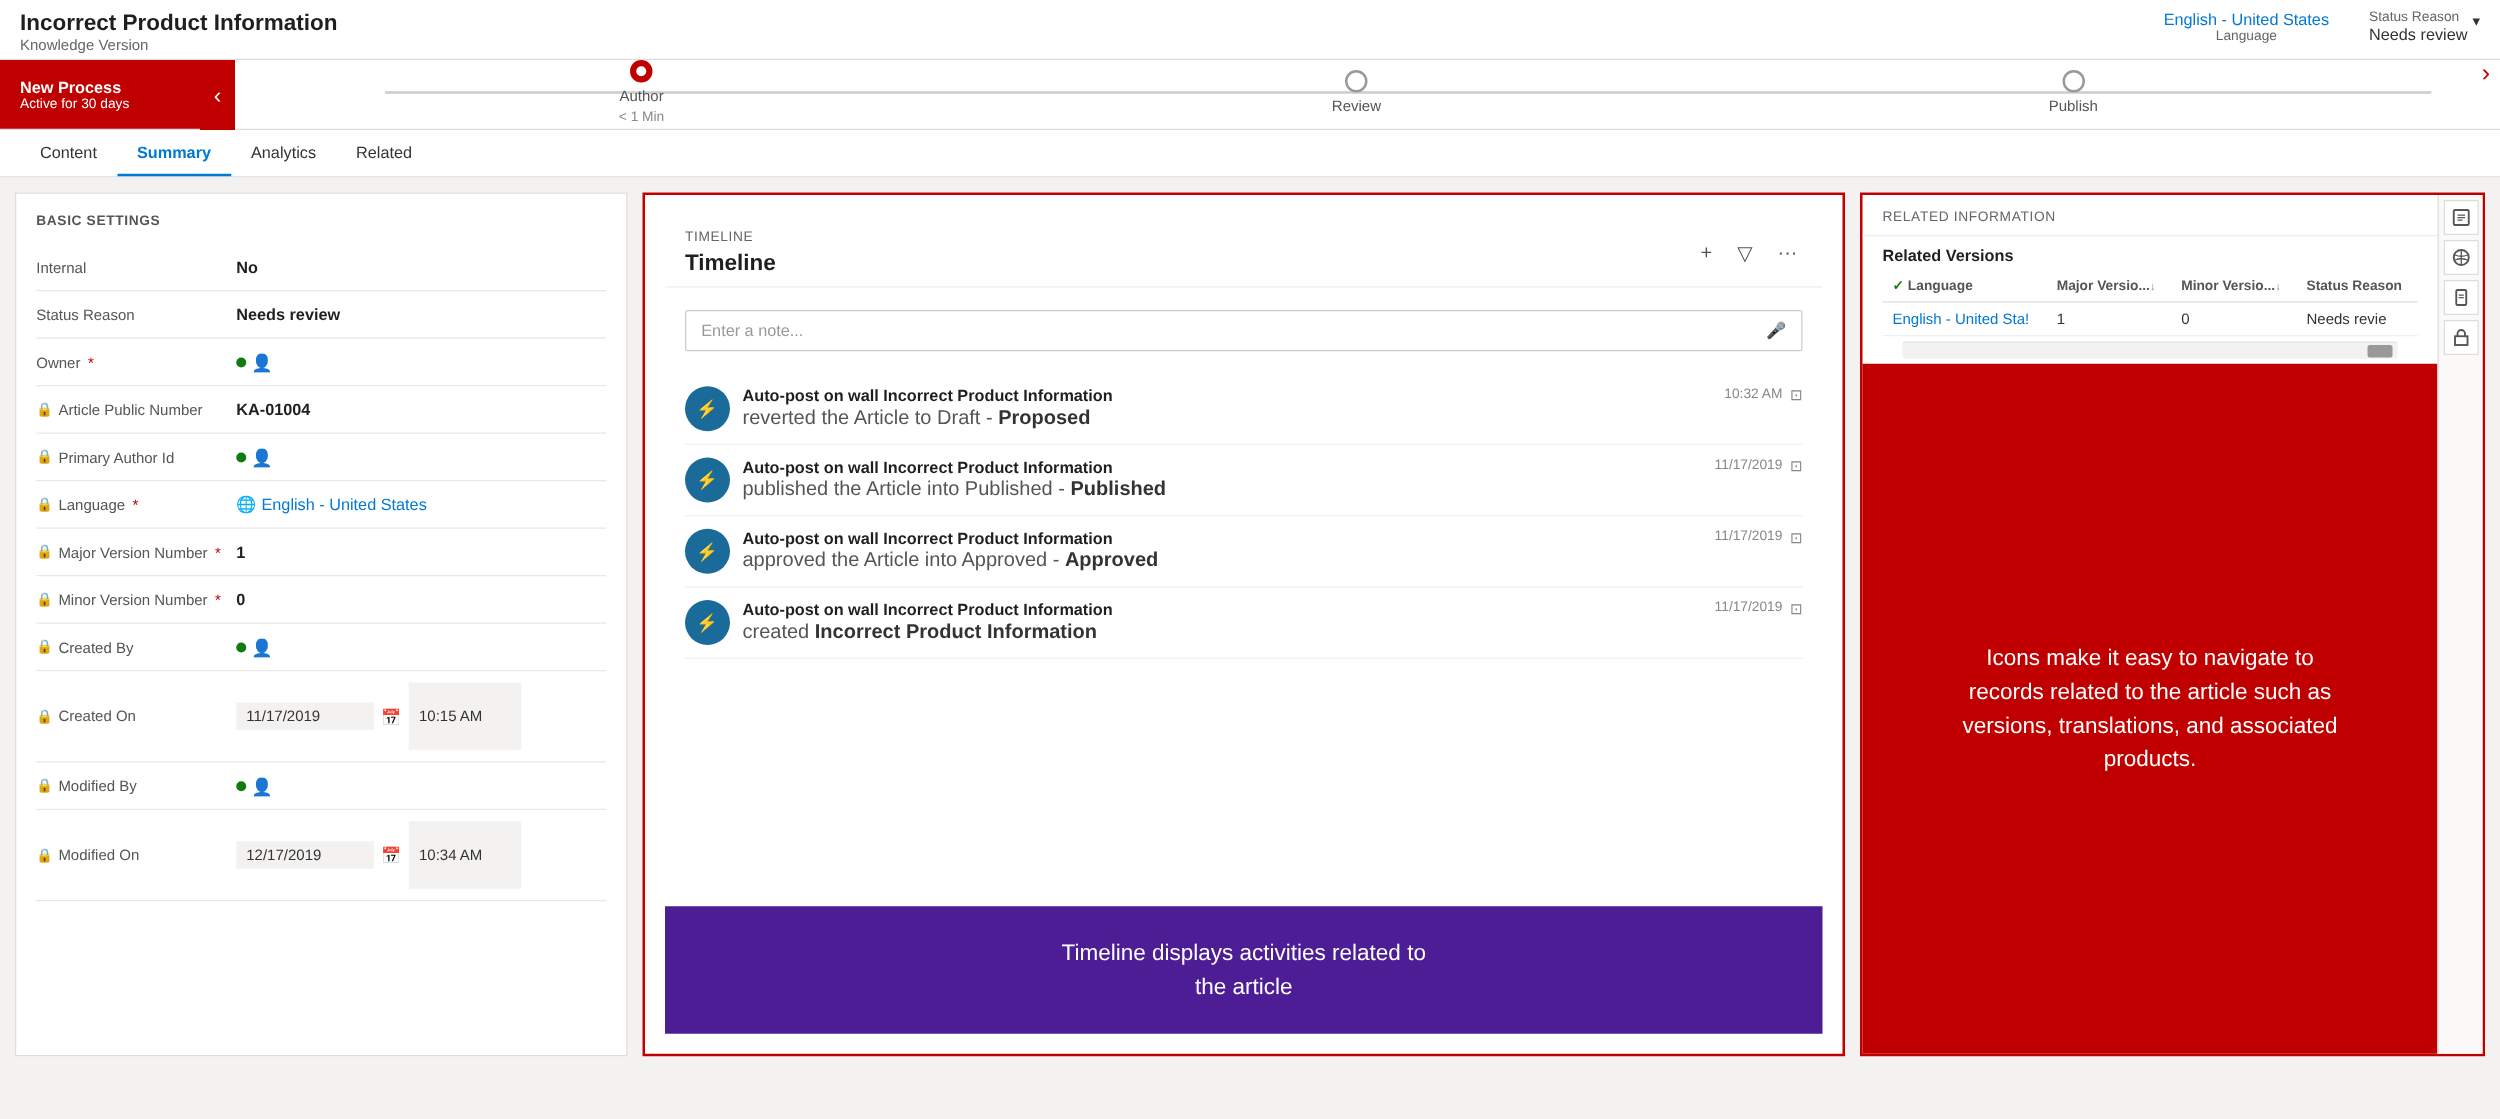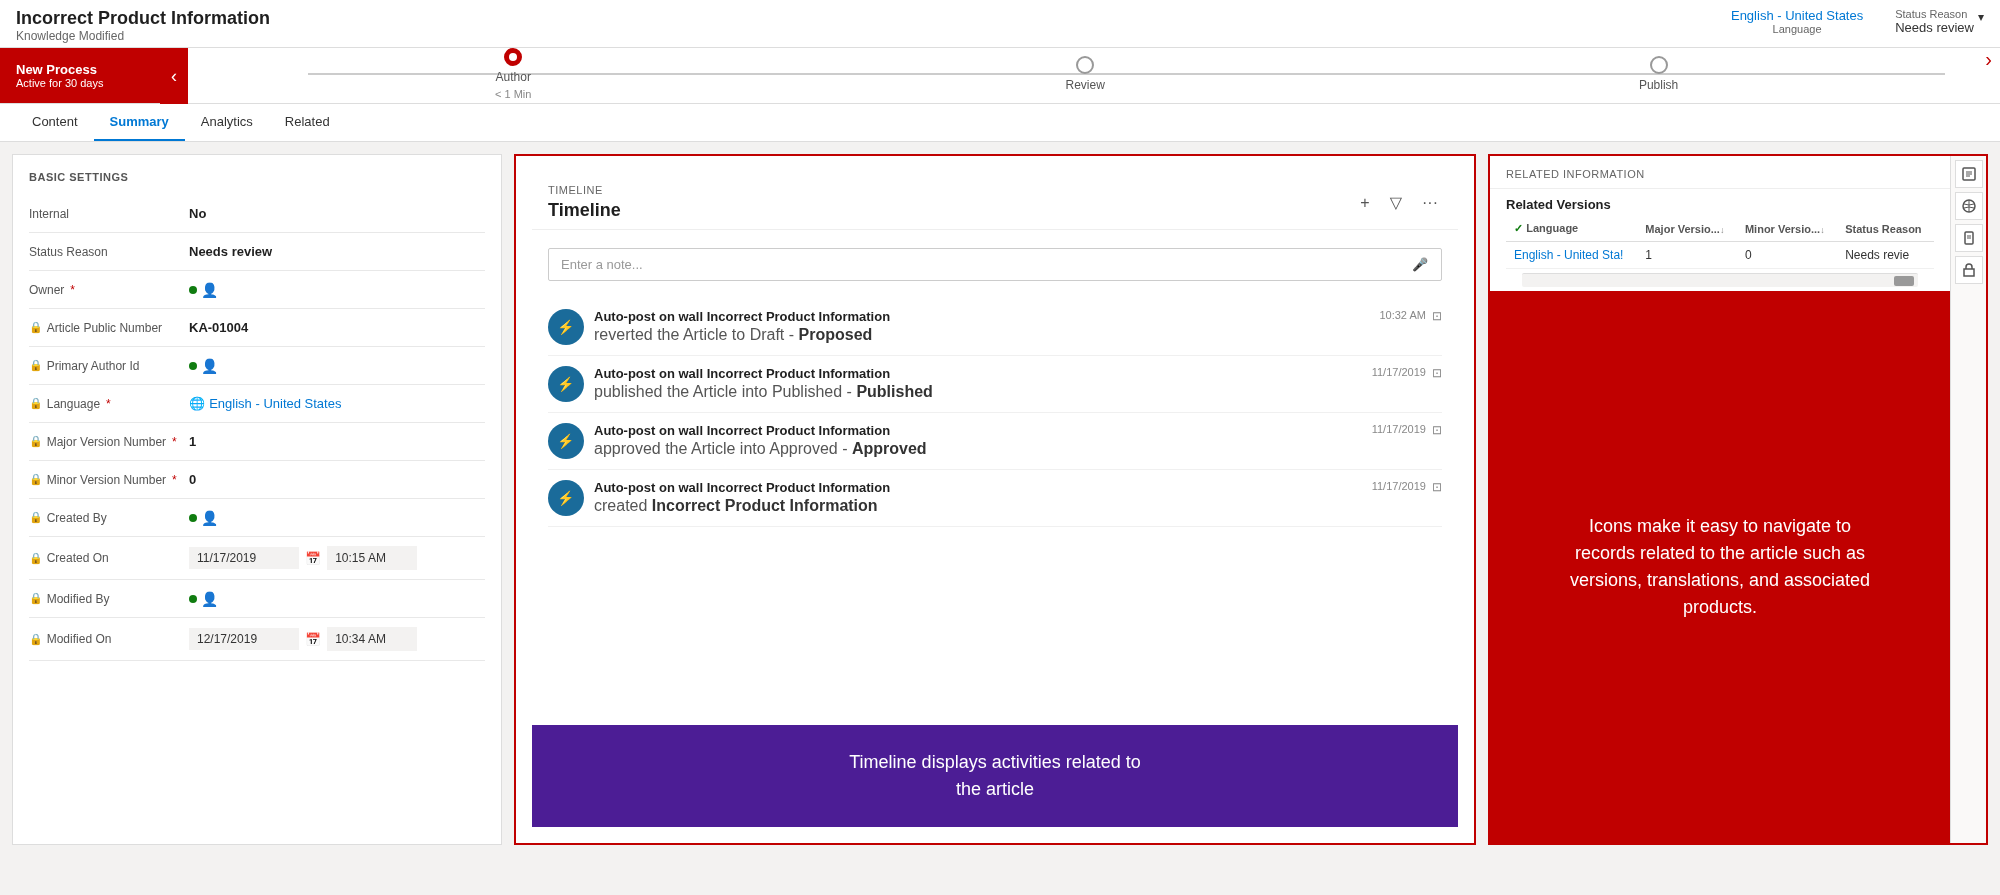--- a/index.html
+++ b/index.html
@@ -197,21 +197,21 @@
       background: #f3f2f1;
       border: none;
       padding: 4px 8px;
       font-size: 12px;
       color: #333;
       width: 110px;
     }
     .time-input {
       background: #f3f2f1;
       border: none;
-      padding: 5px 8px;
+      padding: 20px 8px;
       font-size: 12px;
       color: #333;
       width: 90px;
     }
     .cal-icon { color: #666; font-size: 13px; }
 
     
     .panel-middle {
       background: #fff;
       border: 2px solid #c00000;
@@ -384,21 +384,21 @@
       flex-direction: column;
       padding-right: 36px;
     }
   </style>
 </head>
 <body>
 
 <div class="top-header">
   <div class="title-area">
     <h1>Incorrect Product Information</h1>
-    <div class="subtitle">Knowledge Modified</div>
+    <div class="subtitle">Knowledge Version</div>
   </div>
   <div class="header-right">
     <div class="lang-block">
       <a class="lang-link">English - United States</a>
       <div class="lang-label">Language</div>
     </div>
     <div class="status-block">
       <div>
         <span class="status-label">Status Reason</span>
         <span class="status-text">Needs review</span>

